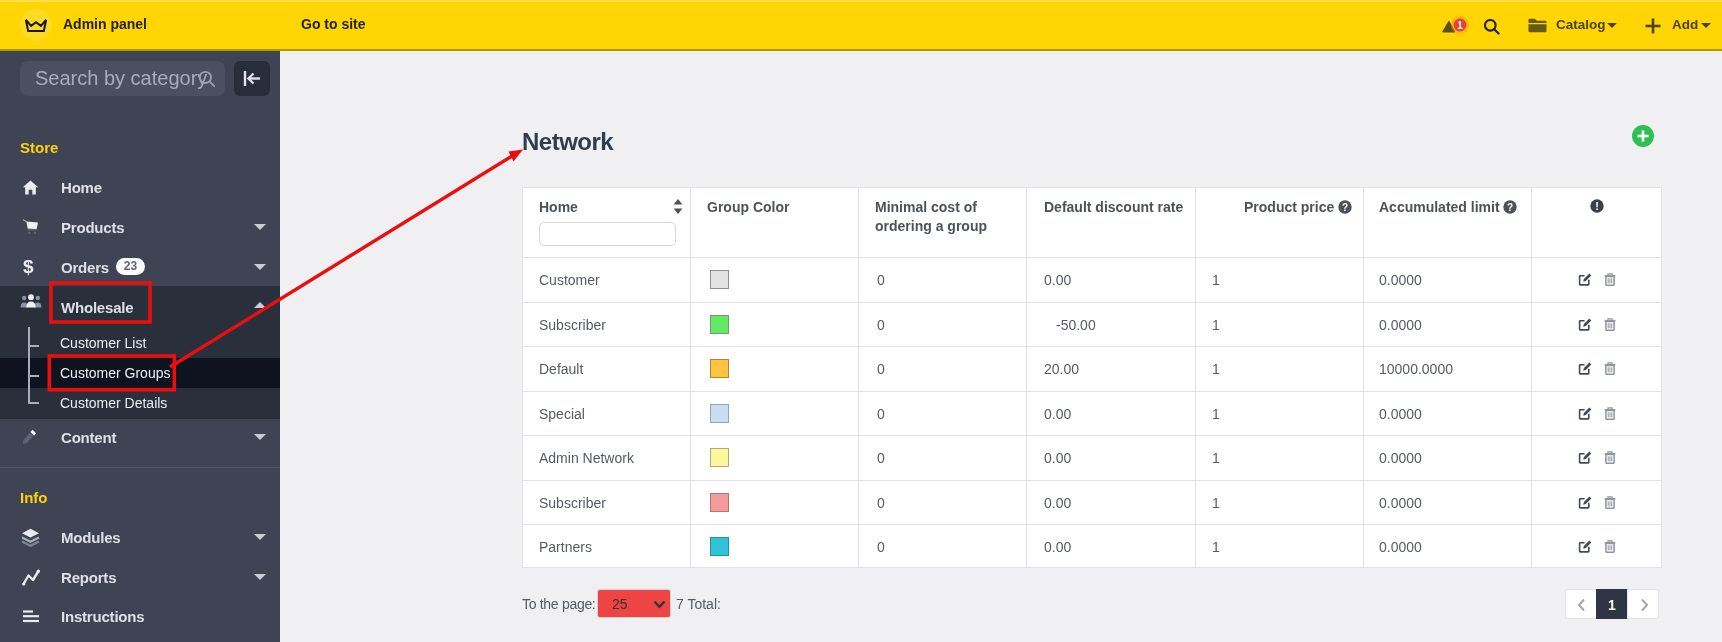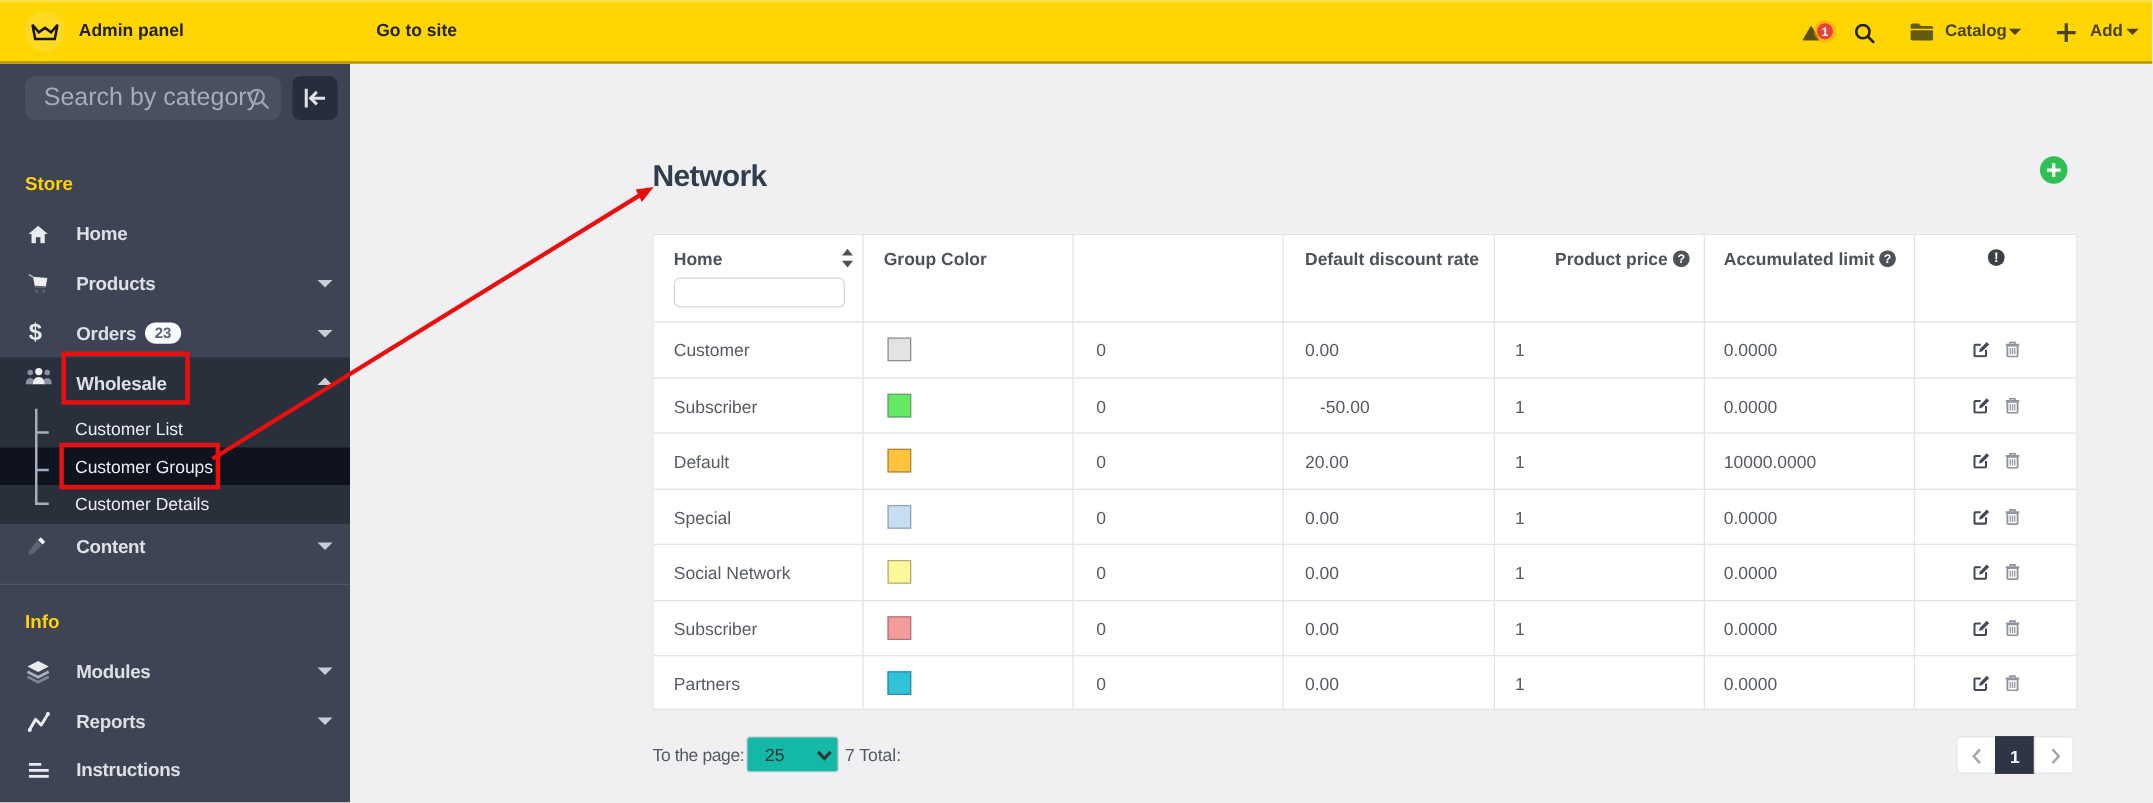--- a/index.html
+++ b/index.html
@@ -38,21 +38,21 @@
   border:1px solid #e2e3e5; z-index:6; }
 .vline { position:absolute; top:0; bottom:0; width:1px; background:#e2e3e5; }
 .hline { position:absolute; left:0; right:0; height:1px; background:#e2e3e5; }
 .hcell { position:absolute; top:10px; font-size:14px; font-weight:bold; color:#4d5259; line-height:19px; }
 .cell { position:absolute; font-size:14px; color:#565b62; }
 .swatch { position:absolute; left:187px; width:19px; height:19px; }
 #name-input { position:absolute; left:16px; top:34px; width:137px; height:24px; background:#fff;
   border:1px solid #d4d6d9; border-radius:5px; }
 .qicon { display:inline-block; vertical-align:-2px; }
 #footer-left { position:absolute; left:522px; top:596px; font-size:14px; letter-spacing:-0.3px; color:#555a61; z-index:6; }
-#pgsel { position:absolute; left:597px; top:589px; width:74px; height:29px; background:#14b8a6; border:1px solid #cfd1d4;
+#pgsel { position:absolute; left:597px; top:589px; width:74px; height:29px; background:#ef4444; border:1px solid #cfd1d4;
   border-radius:3px; z-index:6; font-size:14px; color:#333; }
 #total-lbl { position:absolute; left:676px; top:596px; font-size:14px; color:#555a61; z-index:6; }
 #pager { position:absolute; left:1565px; top:589px; height:30px; z-index:6; }
 .pg-box { position:absolute; top:0; width:32px; height:30px; background:#fff; border:1px solid #e4e5e7; }
 .pg-cur { background:#2f3545; color:#fff; font-size:14px; font-weight:bold; text-align:center; line-height:30px; border:1px solid #2f3545; }
 
 #annot { position:absolute; left:0; top:0; width:1722px; height:642px; z-index:40; pointer-events:none; }
 .rowicons { position:absolute; left:1055px; width:64px; height:14px; }
 .ic-edit { position:absolute; left:0; top:0; }
 .ic-trash { position:absolute; left:26px; top:0; }
@@ -208,20 +208,21 @@
   <div class="hline" style="top:292px"></div>
   <div class="hline" style="top:336px"></div>
 
   <div class="hcell" style="left:16px">Home</div>
   <svg class="abs" style="left:150px;top:11px" width="10" height="15" viewBox="0 0 10 15">
     <polygon points="5,0 9.4,5.4 0.6,5.4" fill="#4d5259"></polygon>
     <polygon points="5,15 9.4,9.6 0.6,9.6" fill="#4d5259"></polygon>
   </svg>
   <div id="name-input"></div>
   <div class="hcell" style="left:184px">Group Color</div>
+  <div class="hcell" style="left:352px;width:145px">Minimal cost of ordering a group</div>
   <div class="hcell" style="left:521px">Default discount rate</div>
   <div class="hcell" style="left:721px">Product price
     <svg class="qicon" width="14" height="14" viewBox="0 0 14 14">
         <circle cx="7" cy="7" r="6.7" fill="#4d5259"></circle>
         <text x="7" y="10.6" font-size="10" font-weight="bold" fill="#fff" text-anchor="middle" font-family="Liberation Sans,sans-serif">?</text>
       </svg>
   </div>
   <div class="hcell" style="left:856px">Accumulated limit
     <svg class="qicon" width="14" height="14" viewBox="0 0 14 14">
         <circle cx="7" cy="7" r="6.7" fill="#4d5259"></circle>
@@ -230,21 +231,21 @@
   </div>
   <svg class="abs" style="left:1067px;top:11px" width="14" height="14" viewBox="0 0 14 14">
       <circle cx="7" cy="7" r="6.7" fill="#3c4148"></circle>
       <text x="7" y="10.8" font-size="11" font-weight="bold" fill="#fff" text-anchor="middle" font-family="Liberation Sans,sans-serif">!</text>
     </svg>
 
   <div class="cell" style="left:16px;top:84px">Customer</div>
   <div class="cell" style="left:16px;top:129px">Subscriber</div>
   <div class="cell" style="left:16px;top:173px">Default</div>
   <div class="cell" style="left:16px;top:218px">Special</div>
-  <div class="cell" style="left:16px;top:262px">Social Network</div>
+  <div class="cell" style="left:16px;top:262px">Admin Network</div>
   <div class="cell" style="left:16px;top:307px">Subscriber</div>
   <div class="cell" style="left:16px;top:351px">Partners</div>
 
   <div class="swatch" style="top:82px;background:#e3e3e3;border:1px solid #8e8e8e"></div>
   <div class="swatch" style="top:127px;background:#63ea63;border:1px solid #6f9b6f"></div>
   <div class="swatch" style="top:171px;background:#ffc33e;border:1px solid #a8893e"></div>
   <div class="swatch" style="top:216px;background:#c7def2;border:1px solid #8fa4b8"></div>
   <div class="swatch" style="top:260px;background:#fdf79b;border:1px solid #b0ab77"></div>
   <div class="swatch" style="top:305px;background:#f49c9c;border:1px solid #b07575"></div>
   <div class="swatch" style="top:349px;background:#2fc2d9;border:1px solid #2e8e9e"></div>

